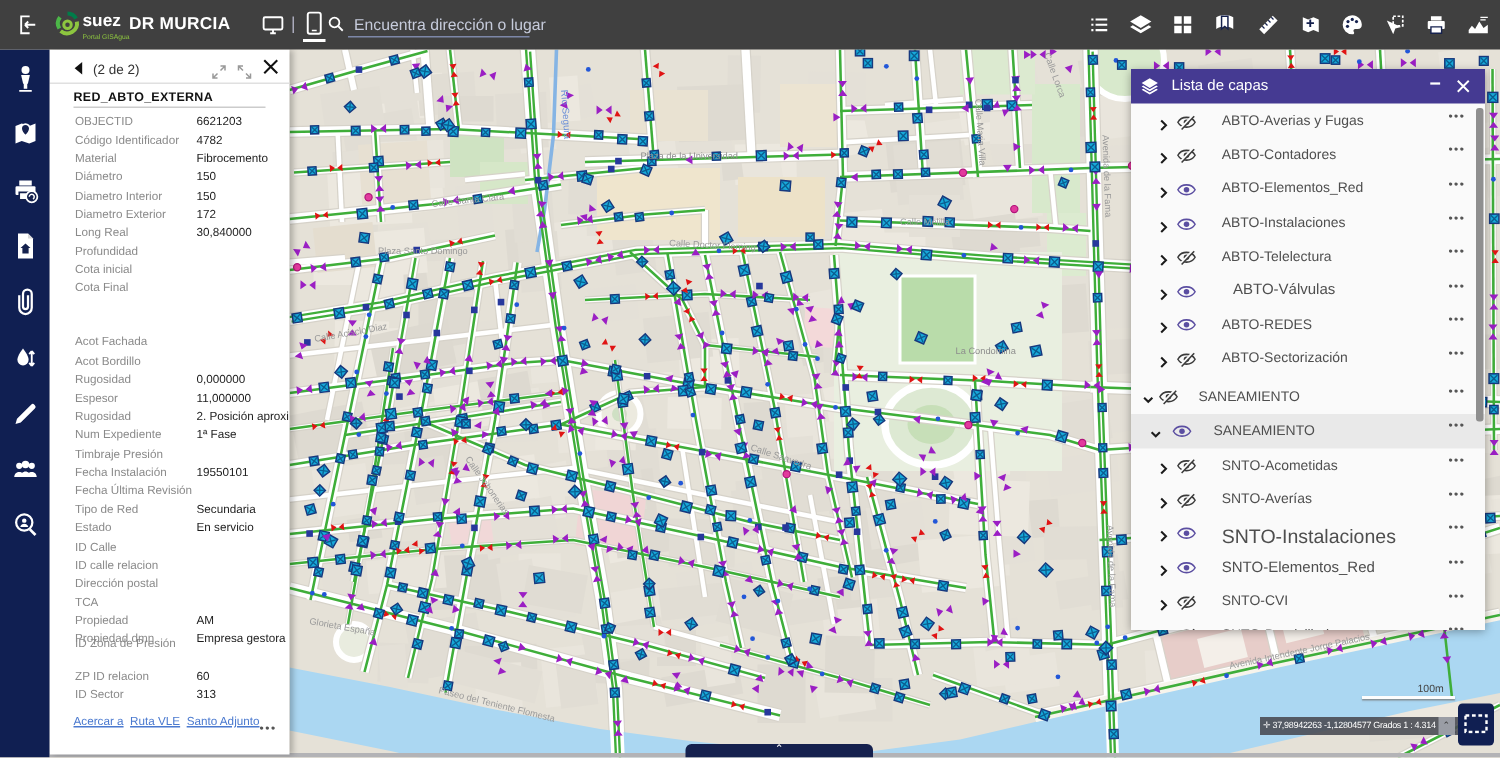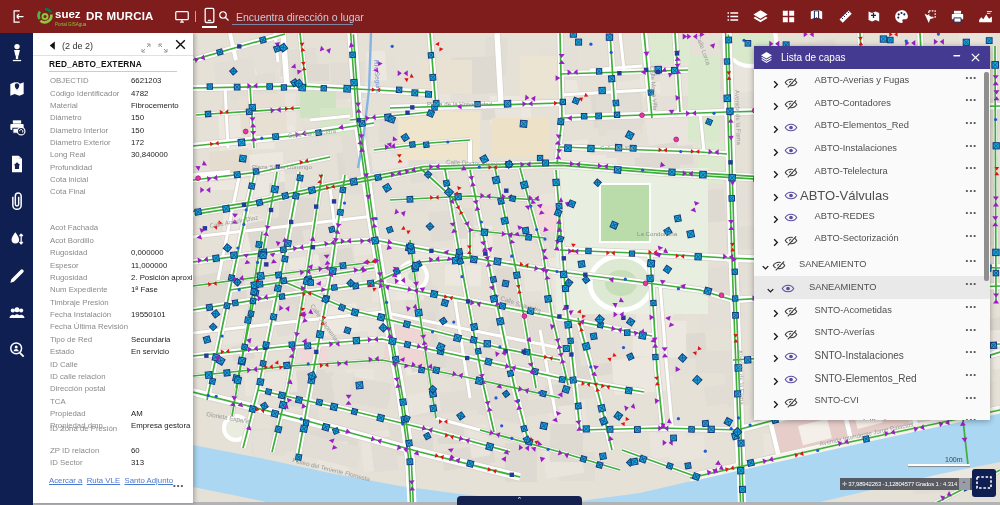--- a/index.html
+++ b/index.html
@@ -1,15 +1,15 @@
 <!DOCTYPE html>
 <html><head><meta charset="utf-8"><style>
 * {margin:0;padding:0;box-sizing:border-box}
 body {width:1000px;height:505px;position:relative;overflow:hidden;font-family:"Liberation Sans",sans-serif;background:#eae6dd}
-.topbar {position:absolute;left:0;top:0;width:1000px;height:33px;background:#7f1d1d;z-index:30}
+.topbar {position:absolute;left:0;top:0;width:1000px;height:33px;background:#404040;z-index:30}
 .sidebar {position:absolute;left:0;top:33px;width:33px;height:472px;background:#101f52;z-index:25}
 .ti {position:absolute;top:8px}
 .si {position:absolute;left:6.5px}
 .map {position:absolute;left:193px;top:33px;width:807px;height:472px;z-index:1}
 .lpanel {position:absolute;left:33px;top:33px;width:160px;height:470px;background:#fff;z-index:20;box-shadow:2px 0 4px rgba(0,0,0,.25)}
 .lr {position:absolute;left:17px;width:143px;font-size:7.8px;color:#8a8a8a;overflow:hidden;height:10.5px}
 .ll {position:absolute;left:0;top:0;line-height:9.5px}
 .lv {position:absolute;left:81px;top:0;color:#1d1d1d;white-space:nowrap}
 .rpanel {position:absolute;left:754px;top:46px;width:236px;height:374px;background:#fafafa;z-index:15;box-shadow:0 1px 6px rgba(0,0,0,.35);overflow:hidden}
 .rhead {position:absolute;left:0;top:0;width:252px;height:23px;background:#453a92;color:#fff}
@@ -3574,21 +3574,21 @@
       <span class="dots">•••</span>
     </div>
     <div class="lrow" style="top:136.7px;">
       <span style="position:absolute;left:16.0px;top:6px"><svg width="11" height="11" viewBox="0 0 24 24">
           <path d="M9 5l7 7-7 7" fill="none" stroke="#1c1c1c" stroke-width="3"></path>
         </svg></span>
       <span style="position:absolute;left:29.9px;top:5px"><svg width="14" height="13" viewBox="0 0 24 24">
           <path d="M12 6c-4.6 0-8.6 2.4-10.6 6 2 3.6 6 6 10.6 6s8.6-2.4 10.6-6c-2-3.6-6-6-10.6-6z" fill="none" stroke="#5b4ea1" stroke-width="1.9"></path>
           <circle cx="12" cy="12" r="3.4" fill="#5b4ea1"></circle>
         </svg></span>
-      <span style="position:absolute;left:46px;top:5.5px;font-size:13px;color:#4e4e4e">ABTO-Válvulas</span>
+      <span style="position:absolute;left:68px;top:5.5px;font-size:10px;color:#4e4e4e">ABTO-Válvulas</span>
       <span class="dots">•••</span>
     </div>
     <div class="lrow" style="top:159.3px;">
       <span style="position:absolute;left:16.0px;top:6px"><svg width="11" height="11" viewBox="0 0 24 24">
           <path d="M9 5l7 7-7 7" fill="none" stroke="#1c1c1c" stroke-width="3"></path>
         </svg></span>
       <span style="position:absolute;left:29.9px;top:5px"><svg width="14" height="13" viewBox="0 0 24 24">
           <path d="M12 6c-4.6 0-8.6 2.4-10.6 6 2 3.6 6 6 10.6 6s8.6-2.4 10.6-6c-2-3.6-6-6-10.6-6z" fill="none" stroke="#5b4ea1" stroke-width="1.9"></path>
           <circle cx="12" cy="12" r="3.4" fill="#5b4ea1"></circle>
         </svg></span>
@@ -3659,21 +3659,21 @@
       <span class="dots">•••</span>
     </div>
     <div class="lrow" style="top:298.4px;">
       <span style="position:absolute;left:16.0px;top:6px"><svg width="11" height="11" viewBox="0 0 24 24">
           <path d="M9 5l7 7-7 7" fill="none" stroke="#1c1c1c" stroke-width="3"></path>
         </svg></span>
       <span style="position:absolute;left:29.9px;top:5px"><svg width="14" height="13" viewBox="0 0 24 24">
           <path d="M12 6c-4.6 0-8.6 2.4-10.6 6 2 3.6 6 6 10.6 6s8.6-2.4 10.6-6c-2-3.6-6-6-10.6-6z" fill="none" stroke="#5b4ea1" stroke-width="1.9"></path>
           <circle cx="12" cy="12" r="3.4" fill="#5b4ea1"></circle>
         </svg></span>
-      <span style="position:absolute;left:60.5px;top:5.5px;font-size:10px;color:#4e4e4e">SNTO-Instalaciones</span>
+      <span style="position:absolute;left:60.5px;top:5.5px;font-size:13px;color:#4e4e4e">SNTO-Instalaciones</span>
       <span class="dots">•••</span>
     </div>
     <div class="lrow" style="top:321.0px;">
       <span style="position:absolute;left:16.0px;top:6px"><svg width="11" height="11" viewBox="0 0 24 24">
           <path d="M9 5l7 7-7 7" fill="none" stroke="#1c1c1c" stroke-width="3"></path>
         </svg></span>
       <span style="position:absolute;left:29.9px;top:5px"><svg width="14" height="13" viewBox="0 0 24 24">
           <path d="M12 6c-4.6 0-8.6 2.4-10.6 6 2 3.6 6 6 10.6 6s8.6-2.4 10.6-6c-2-3.6-6-6-10.6-6z" fill="none" stroke="#5b4ea1" stroke-width="1.9"></path>
           <circle cx="12" cy="12" r="3.4" fill="#5b4ea1"></circle>
         </svg></span>

